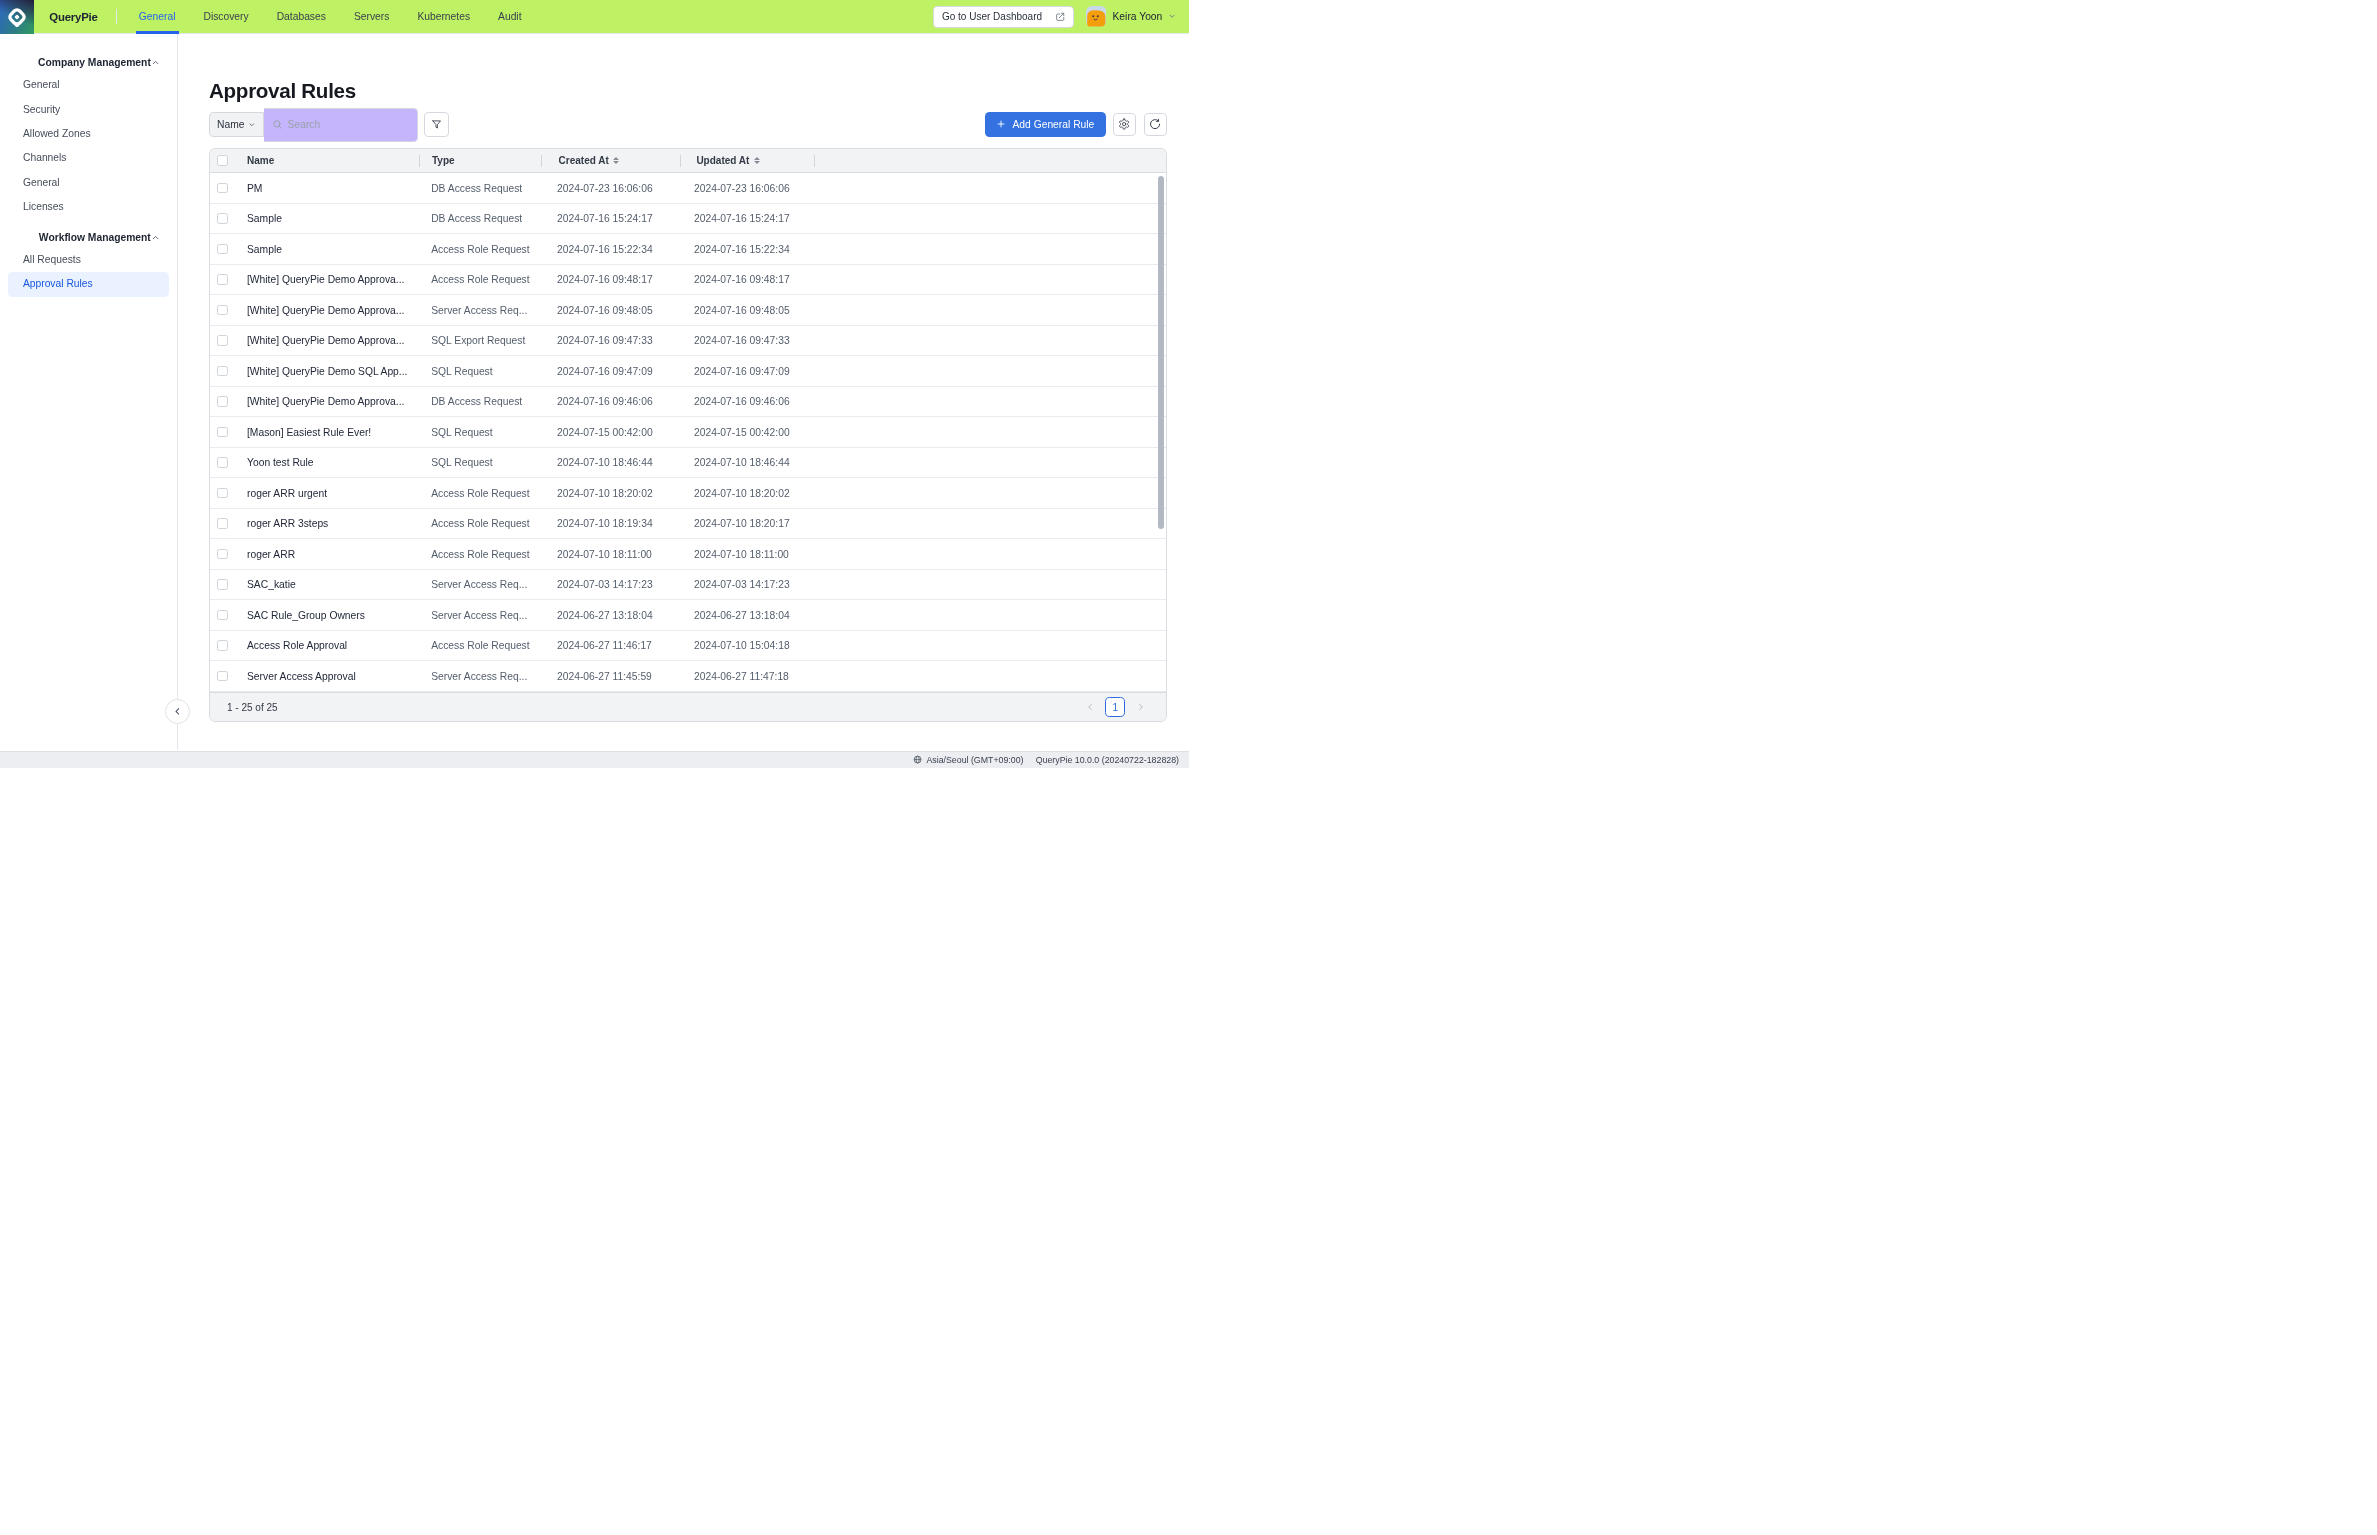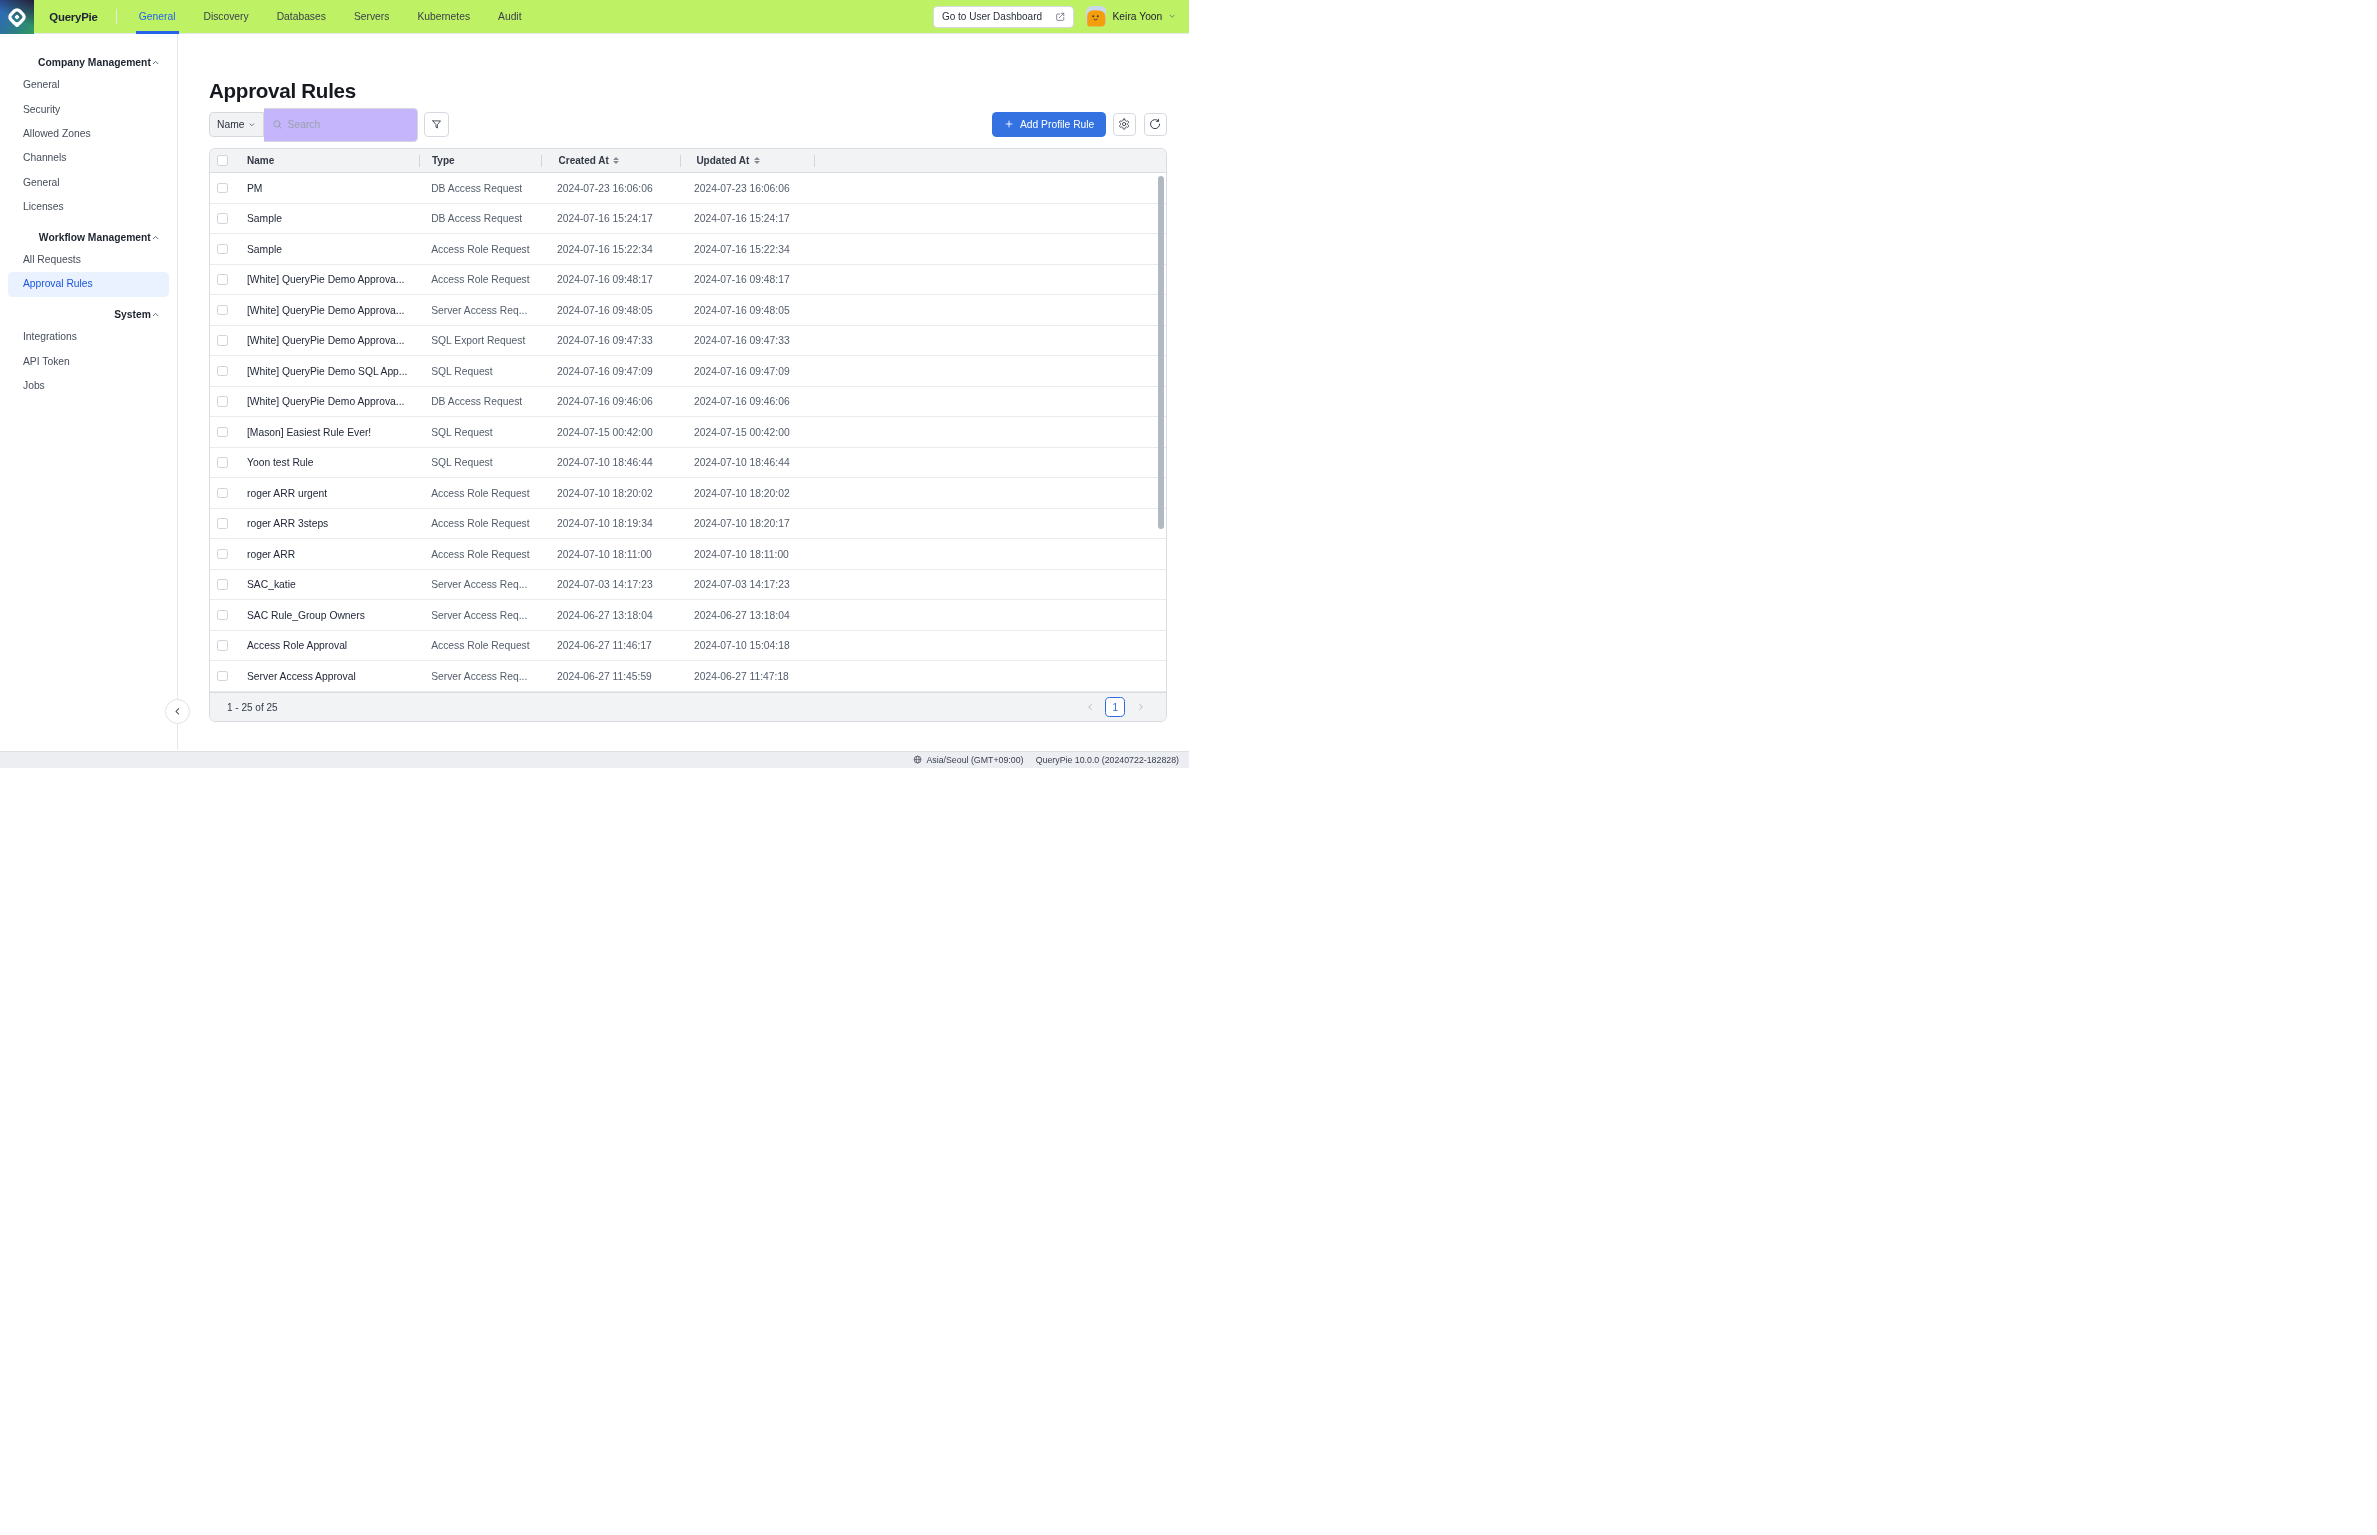--- a/index.html
+++ b/index.html
@@ -165,31 +165,20 @@
       <div class="side-section">
         <div class="side-head">
           <span>Workflow Management</span>
           <svg width="9.2" height="9.2" viewBox="0 0 24 24" fill="none" stroke="#4b5563" stroke-width="2.2" stroke-linecap="round" stroke-linejoin="round">
             <path d="m18 15-6-6-6 6"></path>
           </svg>
         </div>
         <div class="side-item">All Requests</div>
         <div class="side-item active">Approval Rules</div>
       </div>
-      <div class="side-section">
-        <div class="side-head">
-          <span>System</span>
-          <svg width="9.2" height="9.2" viewBox="0 0 24 24" fill="none" stroke="#4b5563" stroke-width="2.2" stroke-linecap="round" stroke-linejoin="round">
-            <path d="m18 15-6-6-6 6"></path>
-          </svg>
-        </div>
-        <div class="side-item">Integrations</div>
-        <div class="side-item">API Token</div>
-        <div class="side-item">Jobs</div>
-      </div>
     </div>
   <div class="collapse-btn">
     <svg width="10.7" height="10.7" viewBox="0 0 24 24" fill="none" stroke="#4b5563" stroke-width="2.4" stroke-linecap="round" stroke-linejoin="round">
       <path d="m15 18-6-6 6-6"></path>
     </svg>
   </div>
 </aside>
 
 <main class="main">
   <h1 class="page-title">Approval Rules</h1>
@@ -211,21 +200,21 @@
     <button class="funnel-btn">
       <svg width="11.4" height="11.4" viewBox="0 0 24 24" fill="none" stroke="#333a46" stroke-width="1.8" stroke-linecap="round" stroke-linejoin="round">
         <path d="M4 4h16l-6.5 7.8V19l-3-1.8v-5.4L4 4z"></path>
       </svg>
     </button>
     <div class="toolbar-right">
       <button class="add-btn">
         <svg width="10" height="10" viewBox="0 0 24 24" fill="none" stroke="#fff" stroke-width="2.2" stroke-linecap="round">
           <path d="M12 5v14M5 12h14"></path>
         </svg>
-        <span>Add Profile Rule</span>
+        <span>Add General Rule</span>
       </button>
       <button class="icon-btn">
         <svg width="12.2" height="12.2" viewBox="0 0 24 24" fill="none" stroke="#333a46" stroke-width="1.7" stroke-linecap="round" stroke-linejoin="round">
           <circle cx="12" cy="12" r="3.2"></circle>
           <path d="M12.22 2h-.44a2 2 0 0 0-2 2v.18a2 2 0 0 1-1 1.73l-.43.25a2 2 0 0 1-2 0l-.15-.08a2 2 0 0 0-2.73.73l-.22.38a2 2 0 0 0 .73 2.73l.15.1a2 2 0 0 1 1 1.72v.51a2 2 0 0 1-1 1.74l-.15.09a2 2 0 0 0-.73 2.73l.22.38a2 2 0 0 0 2.73.73l.15-.08a2 2 0 0 1 2 0l.43.25a2 2 0 0 1 1 1.73V20a2 2 0 0 0 2 2h.44a2 2 0 0 0 2-2v-.18a2 2 0 0 1 1-1.73l.43-.25a2 2 0 0 1 2 0l.15.08a2 2 0 0 0 2.73-.73l.22-.39a2 2 0 0 0-.73-2.73l-.15-.08a2 2 0 0 1-1-1.74v-.5a2 2 0 0 1 1-1.74l.15-.09a2 2 0 0 0 .73-2.73l-.22-.38a2 2 0 0 0-2.73-.73l-.15.08a2 2 0 0 1-2 0l-.43-.25a2 2 0 0 1-1-1.73V4a2 2 0 0 0-2-2z"></path>
         </svg>
       </button>
       <button class="icon-btn refresh">
         <svg width="12.2" height="12.2" viewBox="0 0 24 24" fill="none" stroke="#333a46" stroke-width="1.9" stroke-linecap="round" stroke-linejoin="round">
           <path d="M21 12a9 9 0 1 1-2.93-6.65"></path>

